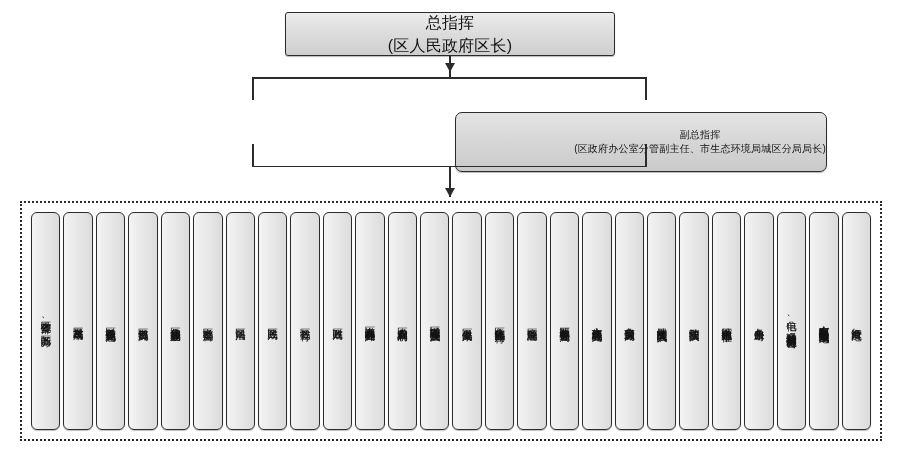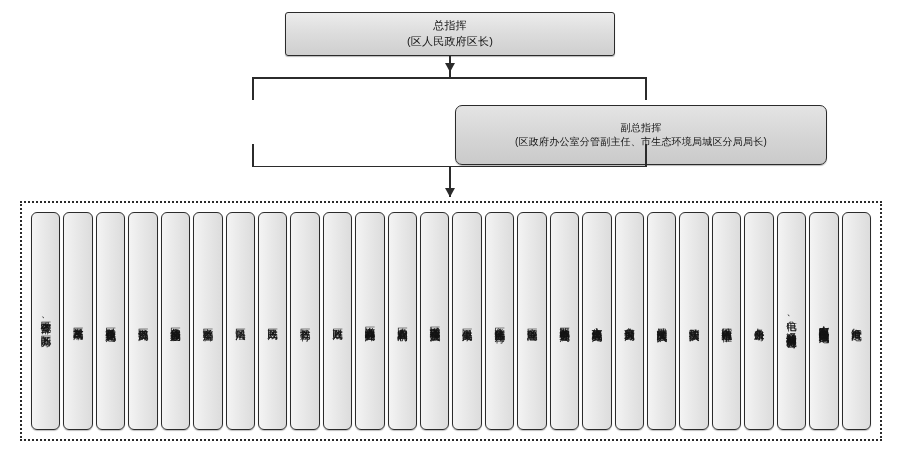--- a/index.html
+++ b/index.html
@@ -47,31 +47,32 @@
   .node-l2-a {
     left: 66px;
     top: 100px;
     width: 372px;
     height: 44px;
     border-radius: 7px;
     background: linear-gradient(180deg, #efefef 0%, #e0e0e0 50%, #d4d4d4 100%);
   }
   .node-l2-b {
     left: 455px;
-    top: 105px;
+    top: 112px;
     width: 372px;
     height: 60px;
     border-radius: 7px;
     background: linear-gradient(180deg, #e4e4e4 0%, #d6d6d6 50%, #cacaca 100%);
+    justify-content: flex-end;
   }
 
   .node-label {
     text-align: center;
     line-height: 1.45;
-    font-size: 11px;
+    font-size: 16px;
     letter-spacing: 0.2px;
     white-space: pre-line;
     color: #141414;
   }
   .node-l2-b .node-label { font-size: 10px; }
 
   
   .line {
     position: absolute;
     background: #2b2b2b;

